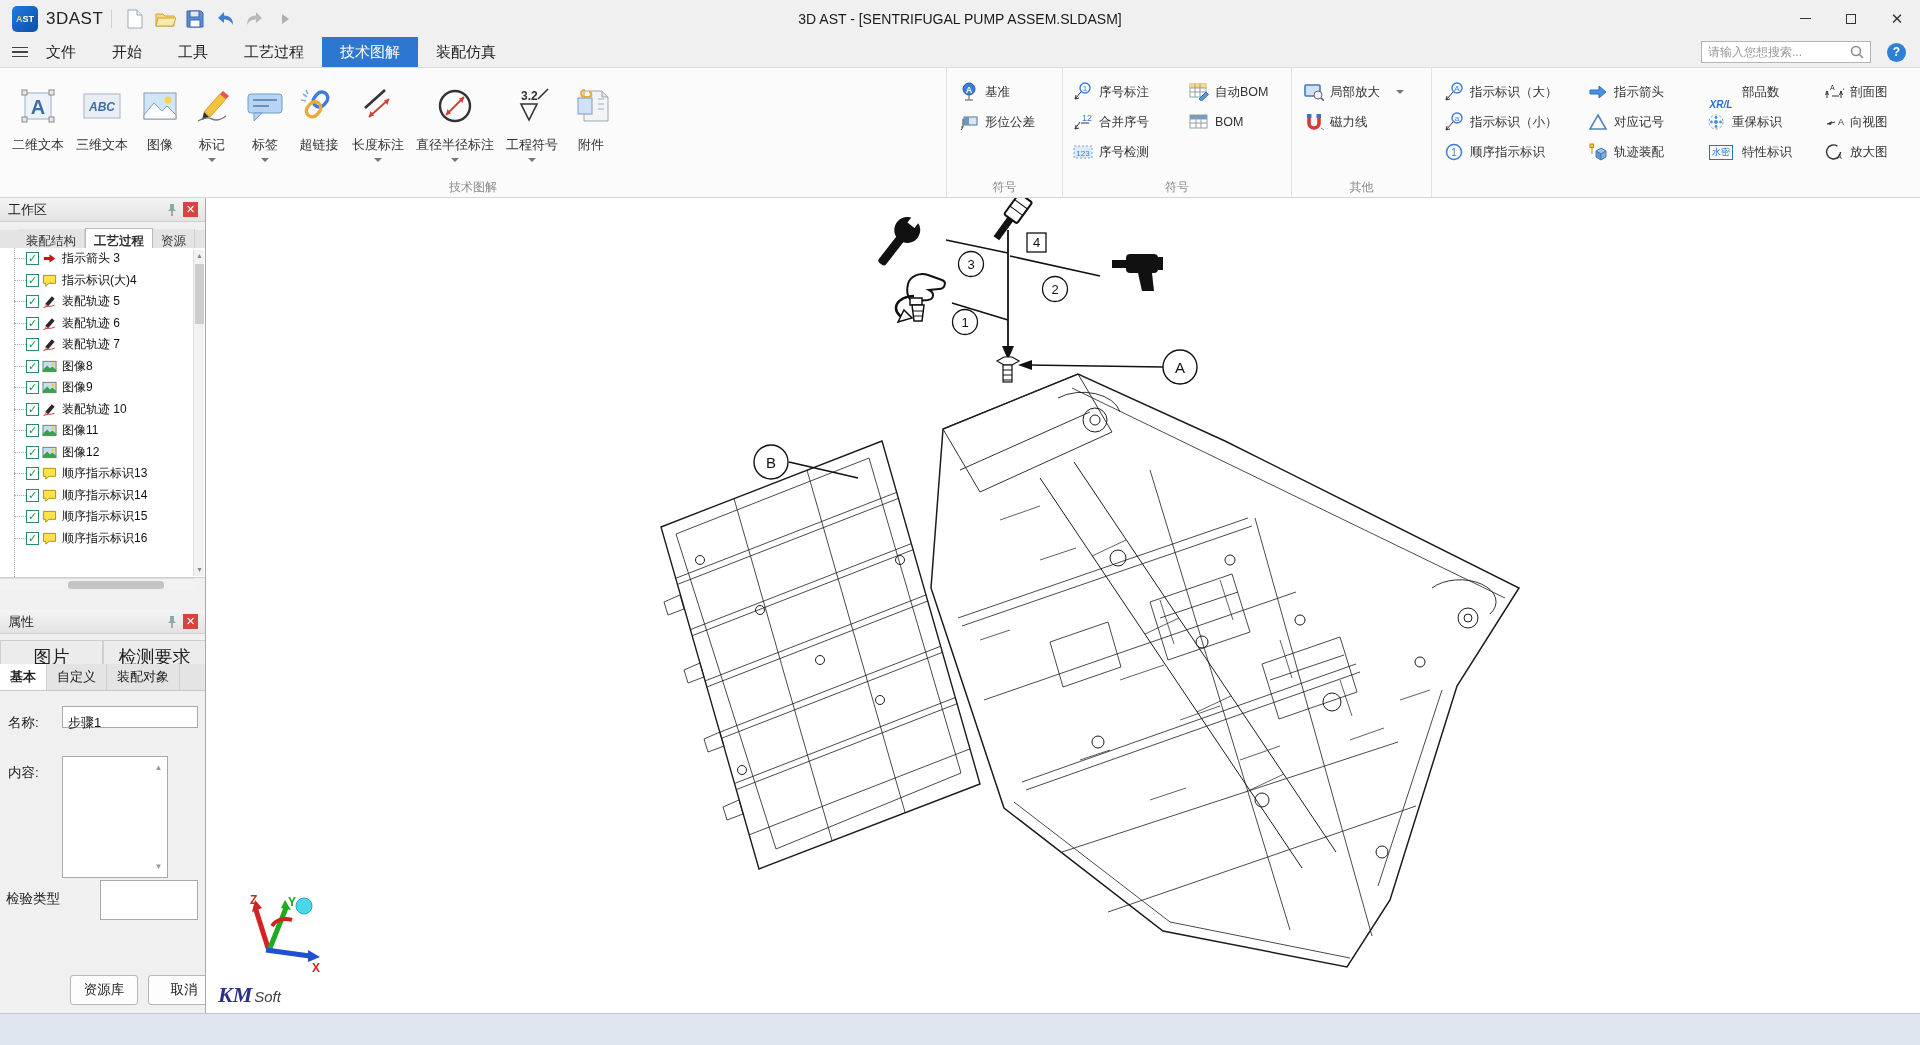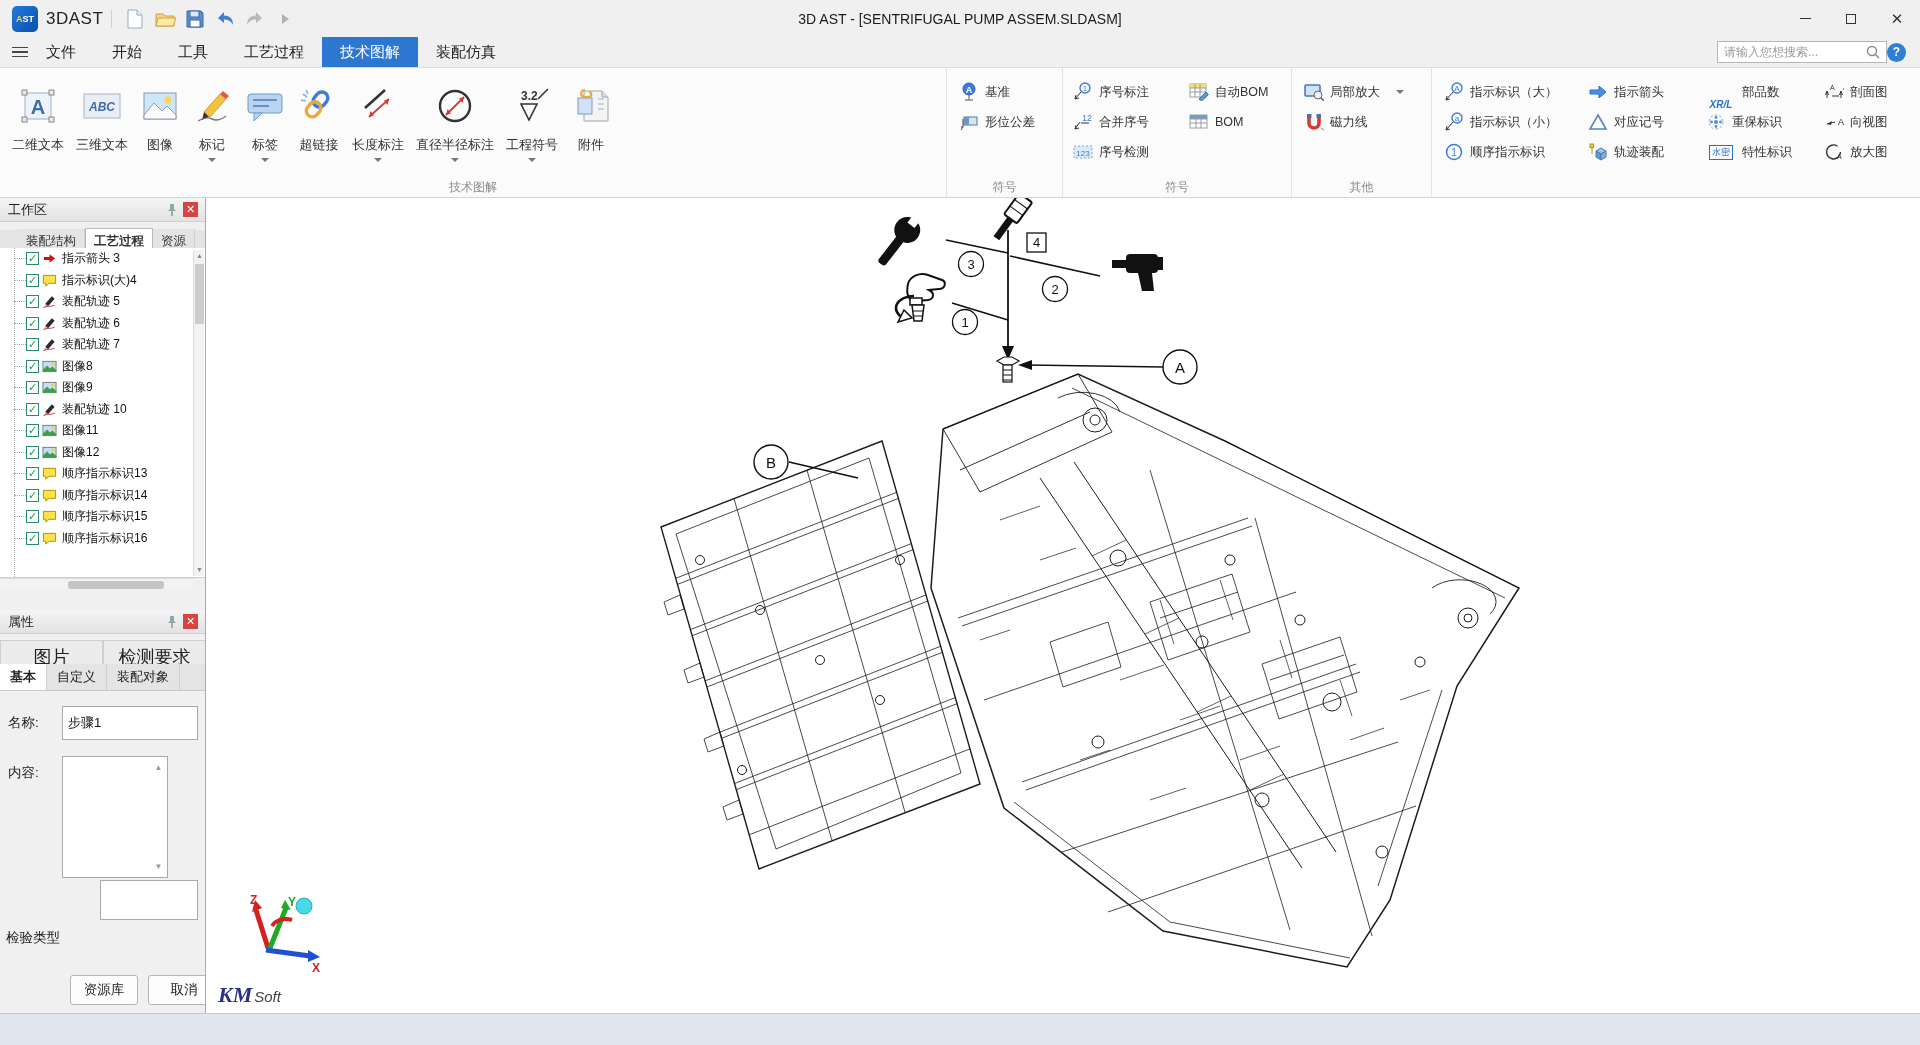--- a/index.html
+++ b/index.html
@@ -18,21 +18,21 @@
   .wbtn{width:46px;height:37px;display:flex;align-items:center;justify-content:center;color:#333;font-size:15px;}
   .minglyph{display:block;width:11px;height:1px;background:#333;}
   .maxglyph{display:block;width:10px;height:10px;border:1.5px solid #333;}
 
   
   #menurow{position:absolute;left:0;top:37px;width:1920px;height:31px;background:#f0f0f0;border-bottom:1px solid #dcdcdc;display:flex;align-items:stretch;}
   .mtab{padding:0 18px;display:flex;align-items:center;font-size:15px;color:#222;}
   .mtab.active{background:#2e77d0;color:#fff;}
   #hamb{width:16px;margin-left:12px;display:flex;flex-direction:column;justify-content:center;gap:3px;}
   #hamb i{display:block;height:1.5px;background:#444;}
-  #searchwrap{margin-left:auto;display:flex;align-items:center;margin-right:14px;gap:0;}
+  #searchwrap{margin-left:auto;display:flex;align-items:center;margin-right:14px;gap:16px;}
   #searchbox{width:170px;height:22px;background:#fff;border:1px solid #b5b5b5;display:flex;align-items:center;padding:0 6px;}
   #searchbox span{font-size:12px;color:#9a9a9a;flex:1;white-space:nowrap;overflow:hidden;}
   .helpcircle{width:19px;height:19px;border-radius:50%;background:#2f7fd6;color:#fff;font-size:12px;font-weight:bold;display:flex;align-items:center;justify-content:center;}
 
   
   #ribbon{position:absolute;left:0;top:68px;width:1920px;height:130px;background:#fbfbfb;border-bottom:1px solid #d5d5d5;display:flex;}
   .rgroup{position:relative;height:100%;border-right:1px solid #e3e3e3;}
   .glabel{position:absolute;bottom:1px;left:0;right:0;text-align:center;font-size:12px;color:#8a8a8a;}
   .bigrow{display:flex;align-items:flex-start;padding:6px 4px 0 6px;}
   .rbtn{display:flex;flex-direction:column;align-items:center;padding:4px 6px;}
@@ -731,29 +731,29 @@
       <span class="ptabbtn">图片</span>
       <span class="ptabbtn">检测要求</span>
     </div>
     <div class="propgrid" style="top:466px;display:flex;background:#e4e4e4;border-bottom:1px solid #c9c9c9;">
       <span class="subtab active">基本</span>
       <span class="subtab">自定义</span>
       <span class="subtab">装配对象</span>
     </div>
 
     <span class="flabel" style="left:8px;top:516px;">名称:</span>
-    <span class="finput" style="left:62px;top:508px;width:136px;height:34px;line-height:28px;">步骤1</span>
+    <span class="finput" style="left:62px;top:508px;width:136px;height:22px;line-height:28px;">步骤1</span>
 
     <span class="flabel" style="left:8px;top:566px;">内容:</span>
     <div class="ta" style="left:62px;top:558px;width:106px;height:122px;">
       <span class="arr" style="top:4px;">▲</span>
       <span class="arr" style="bottom:4px;">▼</span>
     </div>
 
-    <span class="flabel" style="left:6px;top:692px;margin-top:39px;">检验类型</span>
+    <span class="flabel" style="left:6px;top:692px;">检验类型</span>
     <span class="finput" style="left:100px;top:682px;width:98px;height:40px;"></span>
 
     <div class="pbtn" style="left:70px;top:777px;width:68px;">
         <span>资源库</span>
       </div>
     <div class="pbtn" style="left:148px;top:777px;width:72px;">
         <span>取消</span>
       </div>
   </div>
 

